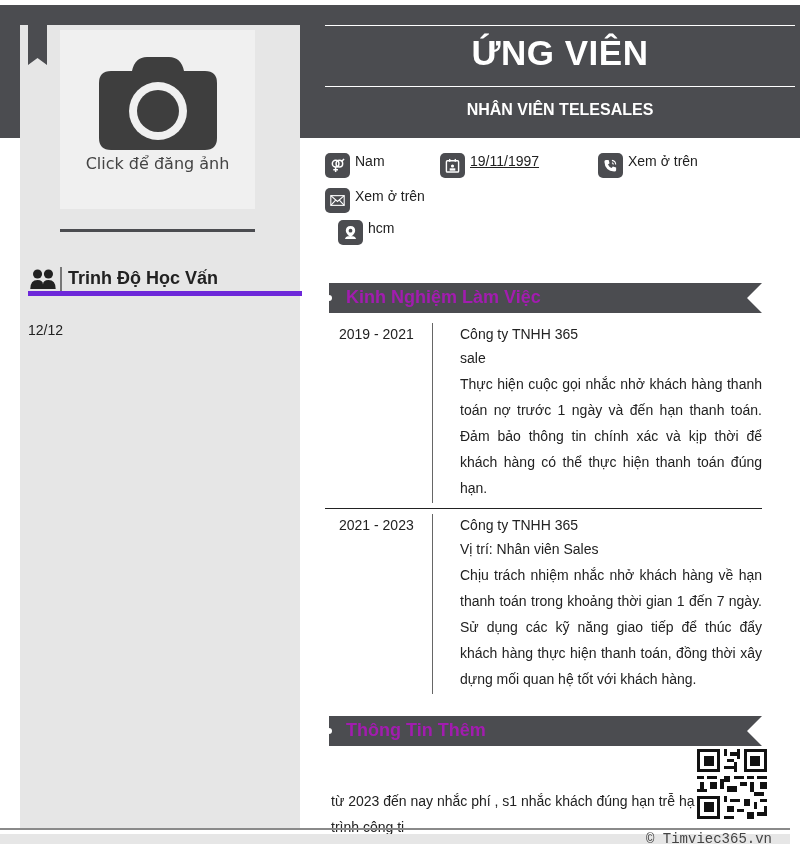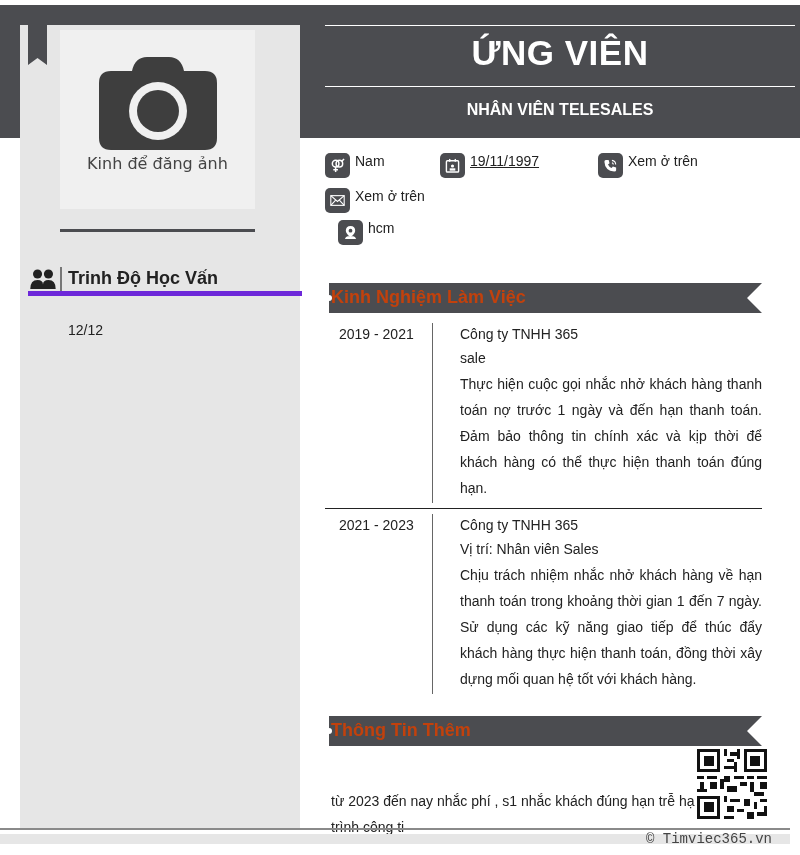--- a/index.html
+++ b/index.html
@@ -11,32 +11,32 @@
   .bookmark { position: absolute; left: 28px; top: 25px; width: 19px; height: 40px; }
   .avatar-box { position: absolute; left: 60px; top: 30px; width: 195px; height: 179px; background: #f0f0f0; cursor: pointer; }
   .camera { position: absolute; left: 39px; top: 27px; width: 118px; height: 93px; }
   .avatar-label { position: absolute; left: 0; top: 124px; width: 195px; text-align: center; font-family: "DejaVu Sans", sans-serif; font-size: 16px; color: #444; }
   .avatar-divider { position: absolute; left: 60px; top: 229px; width: 195px; height: 3px; background: #4b4c50; }
 
   .edu-head { position: absolute; left: 28px; top: 266px; width: 274px; height: 30px; border-bottom: 5px solid #6d28d9; display: flex; align-items: center; }
   .edu-head .ico { width: 30px; height: 26px; display: flex; align-items: center; justify-content: center; }
   .edu-head .sep { width: 2px; height: 24px; background: #777; margin: 0 6px 0 2px; }
   .edu-head .title { font-size: 18px; font-weight: bold; color: #222; }
-  .edu-value { position: absolute; left: 28px; top: 322px; font-size: 14px; color: #222; margin-left: 40px; }
+  .edu-value { position: absolute; left: 28px; top: 322px; font-size: 14px; color: #222; }
 
   .header-line { position: absolute; left: 325px; width: 470px; height: 1px; background: #fff; }
   .name { position: absolute; left: 325px; top: 33px; width: 470px; text-align: center; color: #fff; font-size: 35px; font-weight: bold; letter-spacing: 0.5px; }
   .job { position: absolute; left: 325px; top: 101px; width: 470px; text-align: center; color: #fff; font-size: 16px; font-weight: bold; }
 
   .info-item { position: absolute; display: flex; align-items: flex-start; font-size: 14px; color: #222; }
   .info-item .ib { width: 25px; height: 25px; background: #4b4c50; border-radius: 5px; display: flex; align-items: center; justify-content: center; margin-right: 5px; }
 
   .ribbon { position: absolute; left: 329px; width: 433px; height: 30px; }
   .ribbon svg { position: absolute; left: 0; top: 0; }
-  .ribbon .rt { position: absolute; left: 2px; top: 4px; color: #c2410c; font-size: 18px; font-weight: bold; }
+  .ribbon .rt { position: absolute; left: 17px; top: 4px; color: #a21caf; font-size: 18px; font-weight: bold; }
 
   .exp { position: absolute; left: 325px; width: 437px; }
   .exp .period { position: absolute; left: 14px; top: 3px; font-size: 14px; color: #222; }
   .exp .vline { position: absolute; left: 107px; top: 0; width: 1px; background: #666; }
   .exp .body { position: absolute; left: 135px; top: 0; width: 302px; font-size: 14px; line-height: 26px; color: #222; }
   .exp .company { font-weight: normal; line-height: 22px; }
   .exp .role { line-height: 26px; }
   .exp .desc { text-align: justify; }
 
   .exp-sep { position: absolute; left: 325px; top: 508px; width: 437px; height: 1px; background: #222; }
@@ -57,21 +57,21 @@
 <svg class="bookmark" viewBox="0 0 19 40" width="19" height="40">
   <polygon points="0,0 19,0 19,40 9.5,33 0,40" fill="#4b4c50"></polygon>
 </svg>
 
 <div class="avatar-box">
   <svg class="camera" viewBox="0 0 118 93" width="118" height="93">
     <path d="M33 14 Q36 0 48 0 L70 0 Q82 0 85 14 L106 14 Q118 14 118 26 L118 81 Q118 93 106 93 L12 93 Q0 93 0 81 L0 26 Q0 14 12 14 Z" fill="#3e3e3e"></path>
     <circle cx="59" cy="54" r="29" fill="#f0f0f0"></circle>
     <circle cx="59" cy="54" r="21" fill="#3e3e3e"></circle>
   </svg>
-  <div class="avatar-label">Kinh để đăng ảnh</div>
+  <div class="avatar-label">Click để đăng ảnh</div>
 </div>
 <div class="avatar-divider"></div>
 
 <div class="edu-head">
   <span class="ico">
     <svg viewBox="0 0 28 22" width="26" height="20">
       <circle cx="8" cy="5.5" r="5" fill="#222"></circle>
       <circle cx="20" cy="5.5" r="5" fill="#222"></circle>
       <path d="M0 22 Q0 12 8 12 Q14 12 14 17 L14 22 Z" fill="#222"></path>
       <path d="M14 22 L14 17 Q14 12 20 12 Q28 12 28 22 Z" fill="#222"></path>

